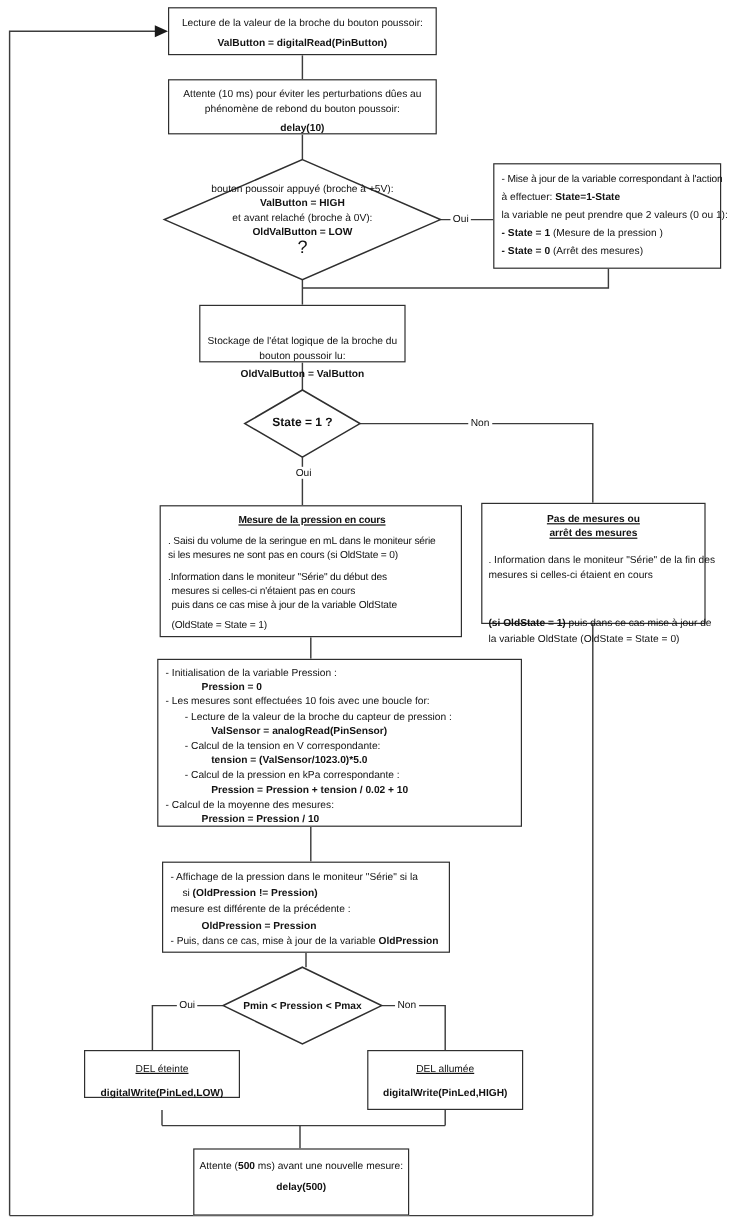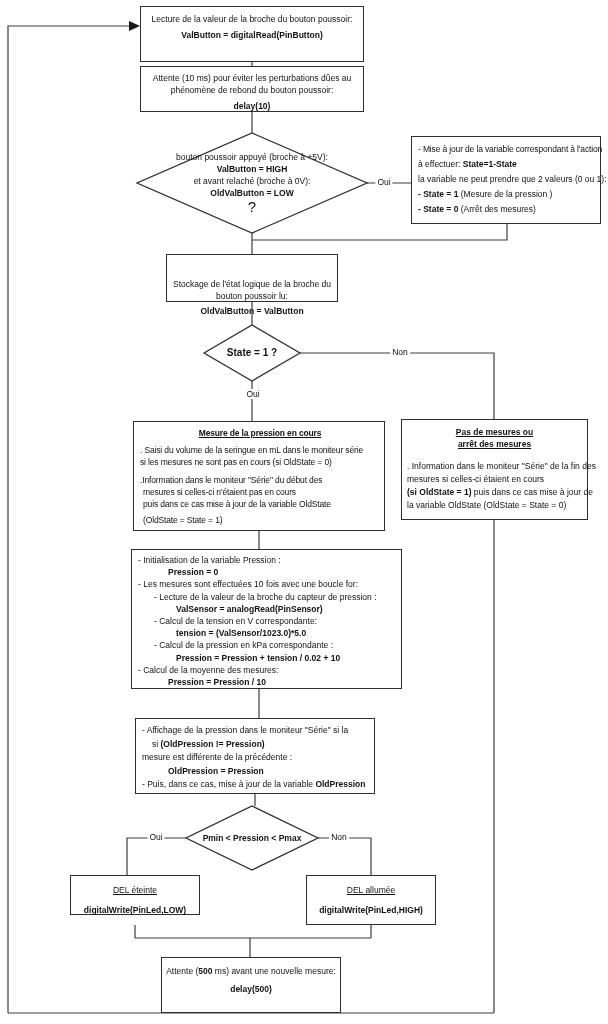--- a/index.html
+++ b/index.html
@@ -50,21 +50,21 @@
       <path d="M8 1013 V26 H130"></path>
     </g>
     <polygon points="140,26 129,21 129,31" fill="#1a1a1a"></polygon>
     <g fill="#fff" stroke="#2f2f2f" stroke-width="1.3">
       <polygon points="252,133 367,183 252,233 137,183"></polygon>
       <polygon points="252,325 300,353 252,381 204,353"></polygon>
       <polygon points="252,806 318,838 252,870 186,838"></polygon>
     </g>
   </svg>
 
-  <div class="node ctr" style="left:140px;top:6px;width:224px;height:56px;padding-top:6px;">
+  <div class="node ctr" style="left:140px;top:6px;width:224px;height:40px;padding-top:6px;">
     <div class="ln">Lecture de la valeur de la broche du bouton poussoir:</div>
     <div class="ln b gap4">ValButton = digitalRead(PinButton)</div>
   </div>
 
   <div class="node ctr" style="left:140px;top:66px;width:224px;height:46px;padding-top:5px;">
     <div class="ln">Attente (10 ms) pour éviter les perturbations dûes au</div>
     <div class="ln">phénomène de rebond du bouton poussoir:</div>
     <div class="ln b gap4">delay(10)</div>
   </div>
 
@@ -100,25 +100,25 @@
     <div class="ln" style="padding-left:3px;">mesures si celles-ci n'étaient pas en cours</div>
     <div class="ln" style="padding-left:3px;">puis dans ce cas mise à jour de la variable OldState</div>
     <div class="ln gap4" style="padding-left:3px;">(OldState = State = 1)</div>
   </div>
 
   <div class="node" style="left:401px;top:419px;width:187px;height:101px;padding:6px 5px;">
     <div class="ln b u ctr">Pas de mesures ou</div>
     <div class="ln b u ctr">arrêt des mesures</div>
     <div class="ln" style="margin-top:10px;line-height:13px;">. Information dans le moniteur "Série" de la fin des</div>
     <div class="ln" style="line-height:13px;">mesures si celles-ci étaient en cours</div>
-    <div class="ln" style="line-height:13px;"><span class="b">(si OldState = 1)</span><span>  puis dans ce cas mise à jour de</span></div>
+    <div class="ln" style="line-height:13px;margin-top:27px;"><span class="b">(si OldState = 1)</span><span>  puis dans ce cas mise à jour de</span></div>
     <div class="ln" style="line-height:13px;">la variable OldState (OldState = State = 0)</div>
   </div>
 
-  <div class="node" style="left:131px;top:549px;width:271px;height:140px;padding:4px 4px 0 6px;">
+  <div class="node" style="left:131px;top:549px;width:304px;height:140px;padding:4px 4px 0 6px;">
     <div class="ln" style="line-height:12.2px;">- Initialisation de la variable Pression :</div>
     <div class="ln b i2" style="line-height:12.2px;">Pression = 0</div>
     <div class="ln" style="line-height:12.2px;">- Les mesures sont effectuées 10 fois avec une boucle for:</div>
     <div class="ln i1" style="line-height:12.2px;">- Lecture de la valeur de la broche du capteur de pression :</div>
     <div class="ln b i3" style="line-height:12.2px;">ValSensor = analogRead(PinSensor)</div>
     <div class="ln i1" style="line-height:12.2px;">- Calcul de la tension en V correspondante:</div>
     <div class="ln b i3" style="line-height:12.2px;">tension = (ValSensor/1023.0)*5.0</div>
     <div class="ln i1" style="line-height:12.2px;">- Calcul de la pression en kPa correspondante :</div>
     <div class="ln b i3" style="line-height:12.2px;">Pression = Pression + tension / 0.02 + 10</div>
     <div class="ln" style="line-height:12.2px;">- Calcul de la moyenne des mesures:</div>

